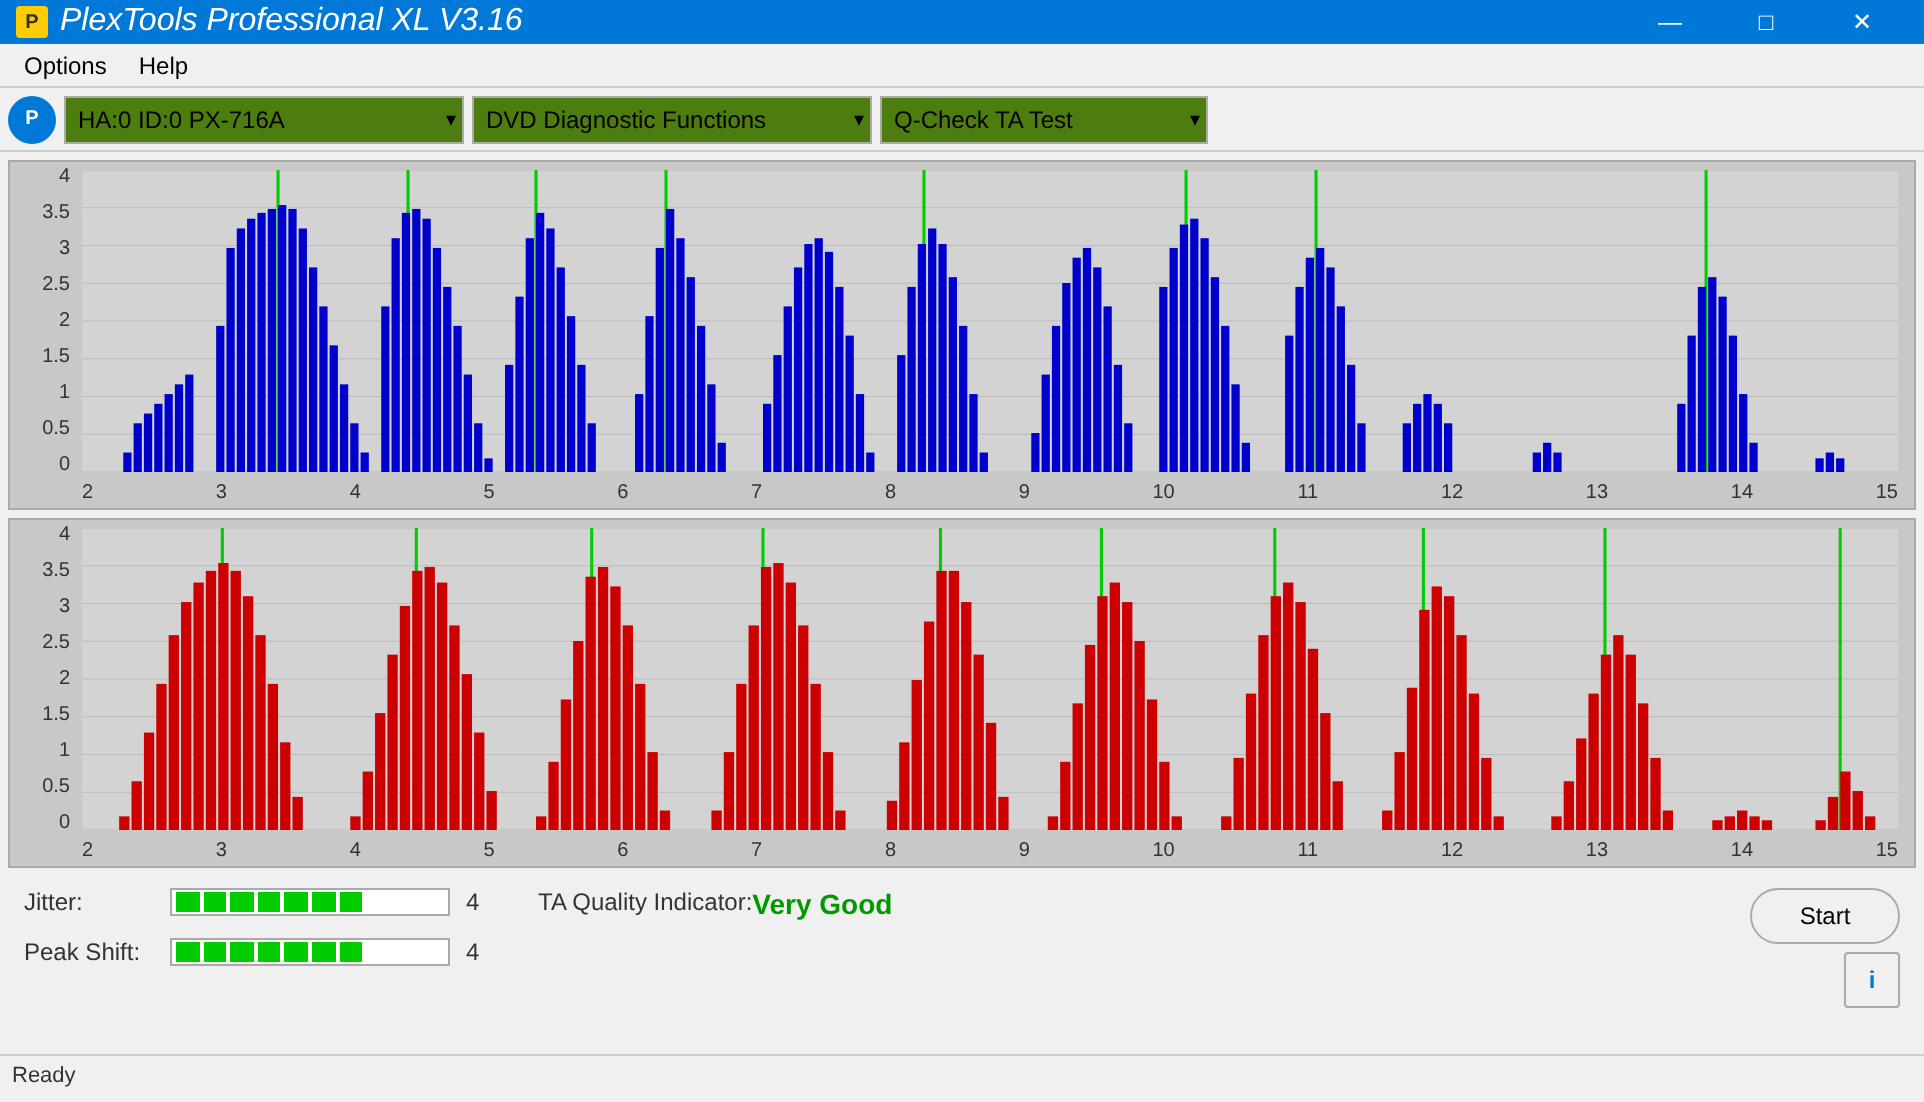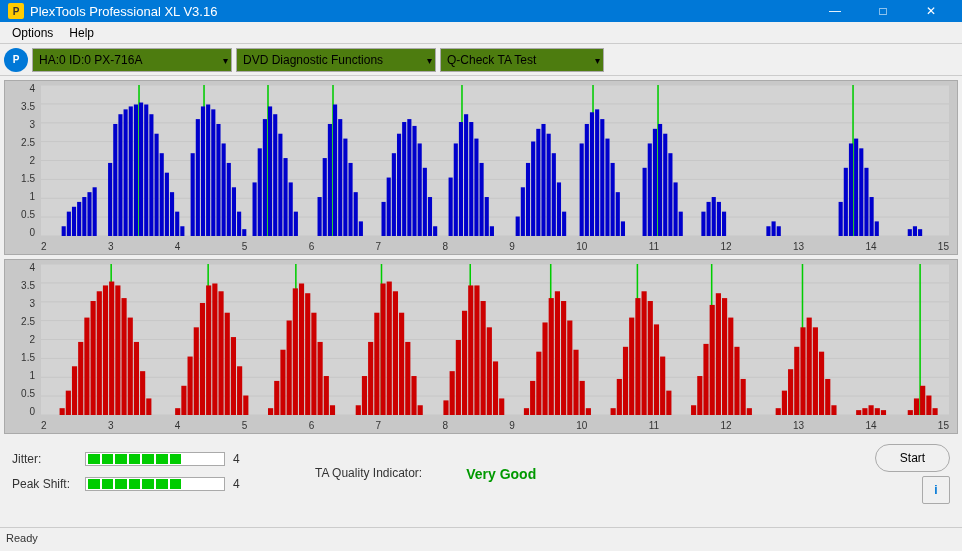--- a/index.html
+++ b/index.html
@@ -29,21 +29,22 @@
       border-radius: 2px;
       display: flex;
       align-items: center;
       justify-content: center;
       font-size: 10px;
       font-weight: bold;
       color: #333;
     }
     .title-bar-text {
       flex: 1;
-      font-size: 13px;
+      font-size: 16px;
+      font-style: italic;
     }
     .title-bar-controls {
       display: flex;
       gap: 2px;
     }
     .title-bar-btn {
       width: 46px;
       height: 22px;
       background: transparent;
       border: none;
@@ -171,21 +172,20 @@
       margin-left: 20px;
     }
     .ta-label {
       font-size: 12px;
       color: #333;
     }
     .ta-value {
       font-size: 14px;
       font-weight: bold;
       color: #009900;
-      margin-left: 44px;
     }
     .start-btn {
       margin-left: auto;
       width: 75px;
       height: 28px;
       background: #f0f0f0;
       border: 1px solid #aaa;
       font-size: 12px;
       cursor: pointer;
       border-radius: 14px;
@@ -623,21 +623,21 @@
       <span>9</span>
       <span>10</span>
       <span>11</span>
       <span>12</span>
       <span>13</span>
       <span>14</span>
       <span>15</span>
     </div>
   </div>
 
-  <div style="display:flex; align-items:center; padding: 6px 8px; background:#f0f0f0;gap:46px;">
+  <div style="display:flex; padding: 6px 8px; background:#f0f0f0;">
 
     <div style="display:flex; flex-direction:column; gap:5px;">
 
       <div class="metric-row">
         <span class="metric-label">Jitter:</span>
         <div class="progress-bar-container">
           <div class="progress-segment"></div>
           <div class="progress-segment"></div>
           <div class="progress-segment"></div>
           <div class="progress-segment"></div>

